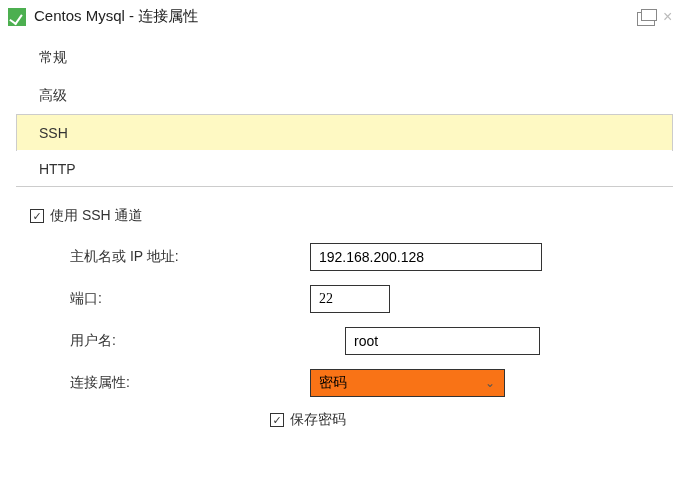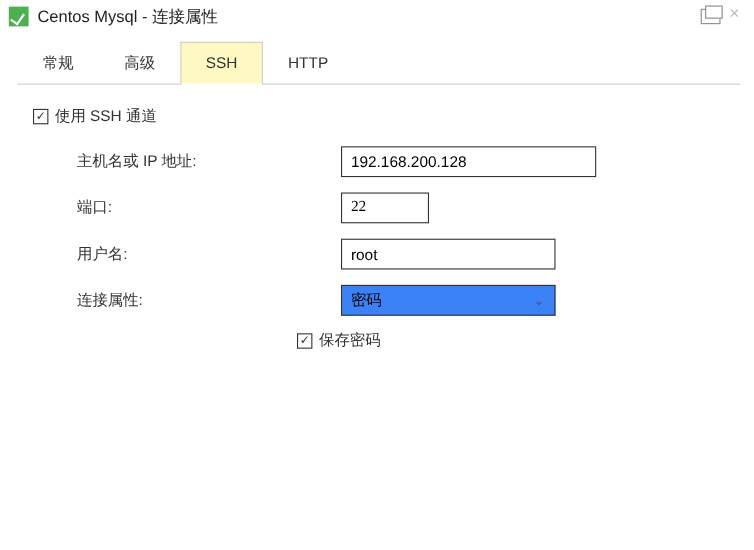--- a/index.html
+++ b/index.html
@@ -7,21 +7,21 @@
       font-family: "Microsoft YaHei", "Segoe UI", sans-serif;
       font-size: 14px;
       background: #fff;
       color: #333;
       width: 685px;
       height: 500px;
       overflow: hidden;
     }
     .titlebar {
       display: flex;
-      align-items: center;
+      align-items: flex-end;
       padding: 4px 8px;
       height: 30px;
     }
     .app-icon {
       width: 18px;
       height: 18px;
       background: #4caf50;
       margin-right: 8px;
       position: relative;
     }
@@ -59,20 +59,21 @@
       position: relative;
       color: #bbb;
       font-size: 16px;
       line-height: 10px;
     }
     .tabs {
       display: flex;
       border-bottom: 1px solid #ccc;
       margin: 8px 12px 0 16px;
       padding-left: 0;
+      flex-direction: column;
     }
     .tab {
       padding: 10px 22px;
       cursor: pointer;
       color: #333;
       border: 1px solid transparent;
       border-bottom: none;
       margin-bottom: -1px;
       position: relative;
     }
@@ -117,29 +118,29 @@
     }
     .text-input {
       border: 1px solid #333;
       padding: 5px 8px;
       font-size: 14px;
       font-family: inherit;
       outline: none;
     }
     .input-wide { width: 232px; }
     .input-narrow { width: 80px; font-family: Liberation Serif, serif; }
-    .input-med { width: 195px; }
+    .input-med { width: 195px; margin-left: 35px; }
     .select-wrap {
       position: relative;
       width: 195px;
     }
     .select-input {
       width: 100%;
       border: 1px solid #333;
-      background: #3b82f6;
+      background: #f97316;
       padding: 5px 8px;
       font-size: 14px;
       font-family: inherit;
       appearance: none;
       cursor: pointer;
     }
     .select-chevron {
       position: absolute;
       right: 10px;
       top: 50%;

